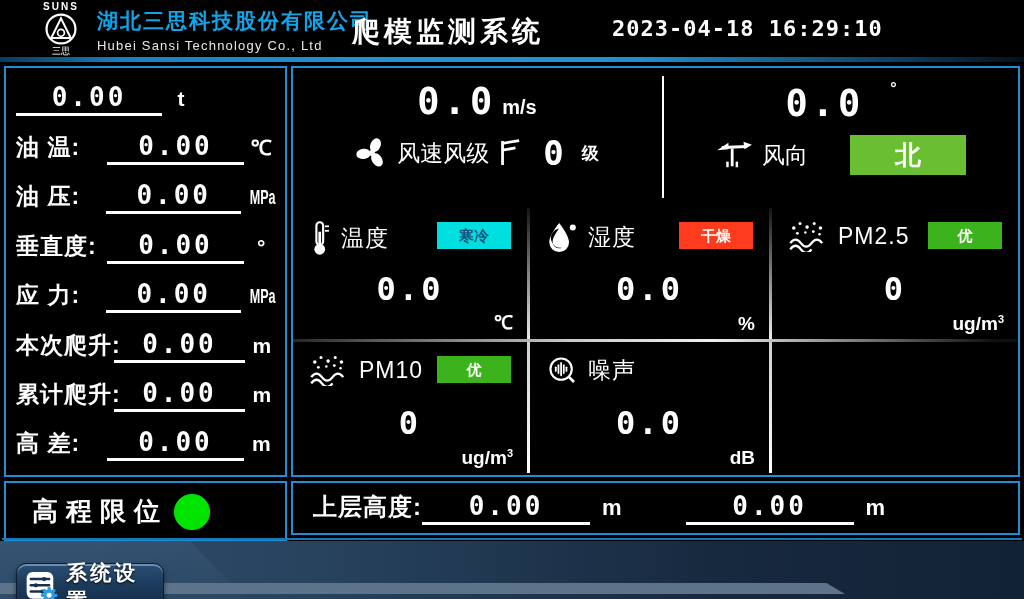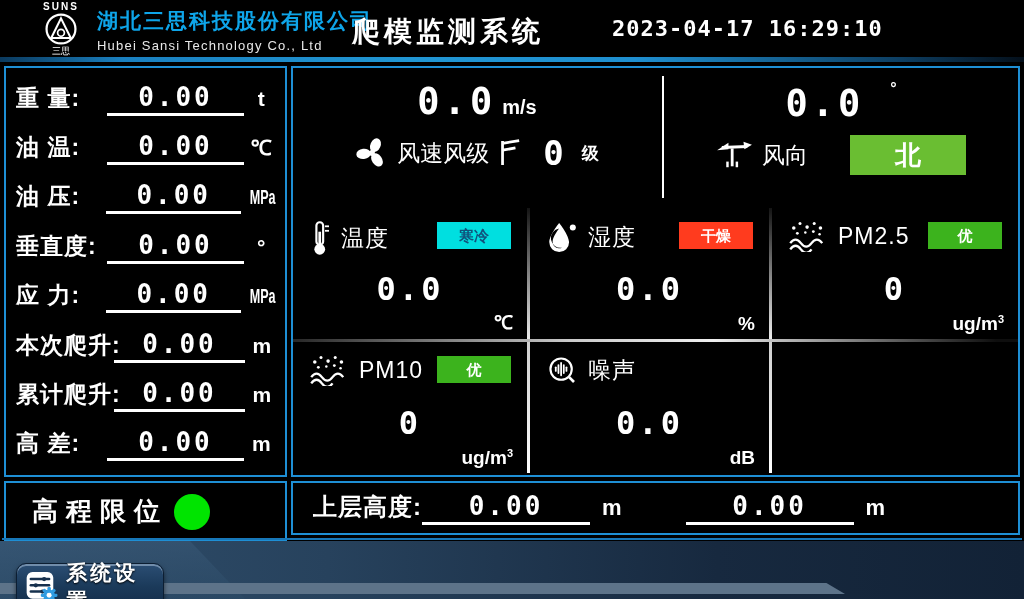--- a/index.html
+++ b/index.html
@@ -116,27 +116,26 @@
         <path d="M20 7.5 L31.5 30.5 L8.5 30.5 Z" fill="none" stroke="#fff" stroke-width="2.4"></path>
         <circle cx="20" cy="24.5" r="4" fill="none" stroke="#fff" stroke-width="2"></circle>
       </svg>
       <div class="logo-sansi">三思</div>
     </div>
     <div id="company">
       <div class="company-cn">湖北三思科技股份有限公司</div>
       <div class="company-en">Hubei Sansi Technology Co., Ltd</div>
     </div>
     <div id="sys-title">爬模监测系统</div>
-    <div id="datetime" class="mono">2023-04-17 16:29:10</div>
+    <div id="datetime" class="mono">2023-04-18 16:29:10</div>
   </div>
   <div id="header-line"></div>
 
   <div id="left-panel" class="panel">
     <div class="lrow">
-      <span class="lbl">重 量:</span>
       <span class="valwrap mono">0.00</span>
       <span class="unit">t</span>
     </div>
     <div class="lrow">
       <span class="lbl">油 温:</span>
       <span class="valwrap mono">0.00</span>
       <span class="unit">℃</span>
     </div>
     <div class="lrow">
       <span class="lbl">油 压:</span>

